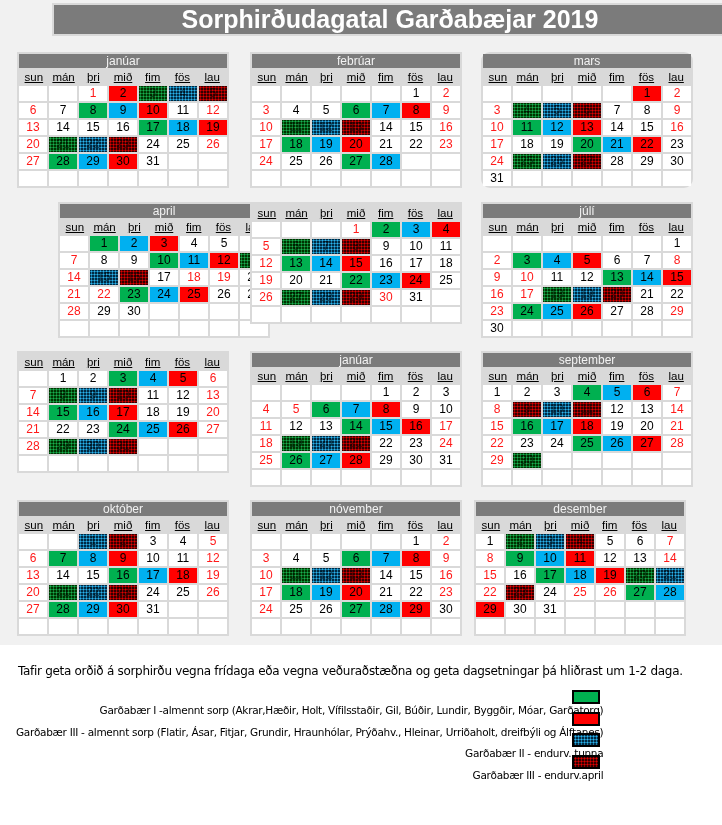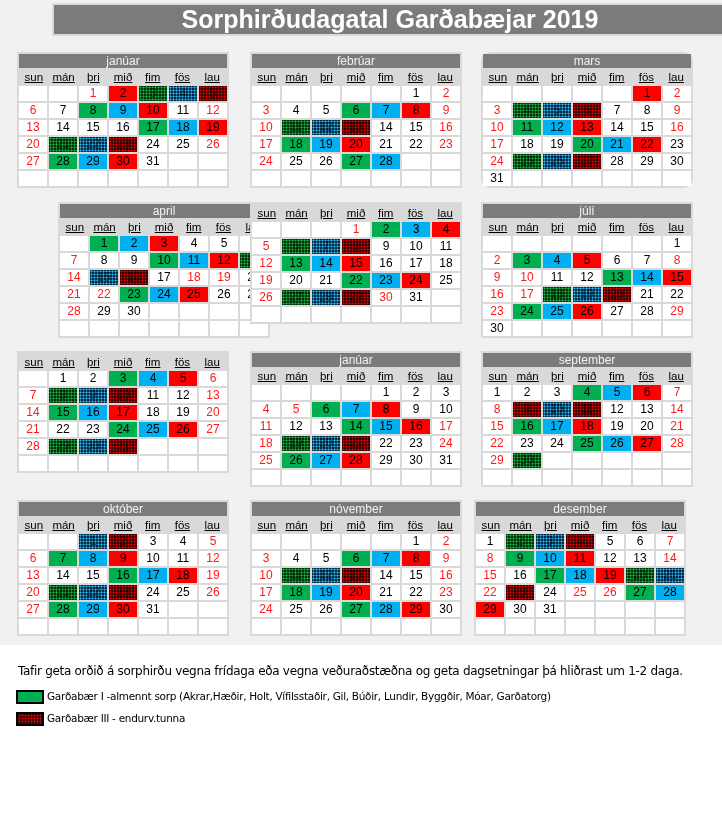--- a/index.html
+++ b/index.html
@@ -53,21 +53,21 @@
     background-image:radial-gradient(circle, #e00000 45%, transparent 50%);
     background-size:3px 3px; color:#000;
   }
   .cell.G, .cell.B, .cell.R { color:rgba(0,0,0,0.55); }
 
   .note {
     position:absolute; left:18px; top:664px; font-size:12px; color:#000;
     font-family:"DejaVu Sans", sans-serif; letter-spacing:-0.3px;
   }
   .legend { position:absolute; left:16px; top:690px; }
-  .legend-item { display:flex; align-items:flex-start; height:21.5px; }
+  .legend-item { display:flex; align-items:flex-end; height:21.5px;flex-direction:column; }
   .swatch {
     width:28px; height:14px; border:2px solid #000; box-sizing:border-box; margin-right:3px;
     flex:none;
   }
   .swatch.g { background:#00b050; }
   .swatch.b { background:#00b0f0; }
   .swatch.r { background:#ff0000; }
   .swatch.G {
     background-color:#003300;
     background-image:radial-gradient(circle, #17b050 45%, transparent 50%); background-size:3px 3px;
@@ -765,16 +765,24 @@
 </div>
 
 <div class="note">Tafir geta orðið á sorphirðu vegna frídaga eða vegna veðuraðstæðna og geta dagsetningar þá hliðrast um 1-2 daga.</div>
 
 <div class="legend" id="legend">
     <div class="legend-item">
       <span class="swatch g"></span>
       <span class="legend-label">Garðabær I -almennt sorp (Akrar,Hæðir, Holt, Vífilsstaðir, Gil, Búðir, Lundir, Byggðir, Móar, Garðatorg)</span>
     </div>
     <div class="legend-item">
+      <span class="swatch r"></span>
+      <span class="legend-label">Garðabær III - almennt sorp  (Flatir, Ásar, Fitjar, Grundir, Hraunhólar, Prýðahv., Hleinar, Urriðaholt, dreifbýli og Álftanes)</span>
+    </div>
+    <div class="legend-item">
+      <span class="swatch B"></span>
+      <span class="legend-label">Garðabær II - endurv. tunna</span>
+    </div>
+    <div class="legend-item">
       <span class="swatch R"></span>
-      <span class="legend-label">Garðabær III - endurv.tunna</span>
+      <span class="legend-label">Garðabær III - endurv.april</span>
     </div>
   </div>
 
 </body></html>

